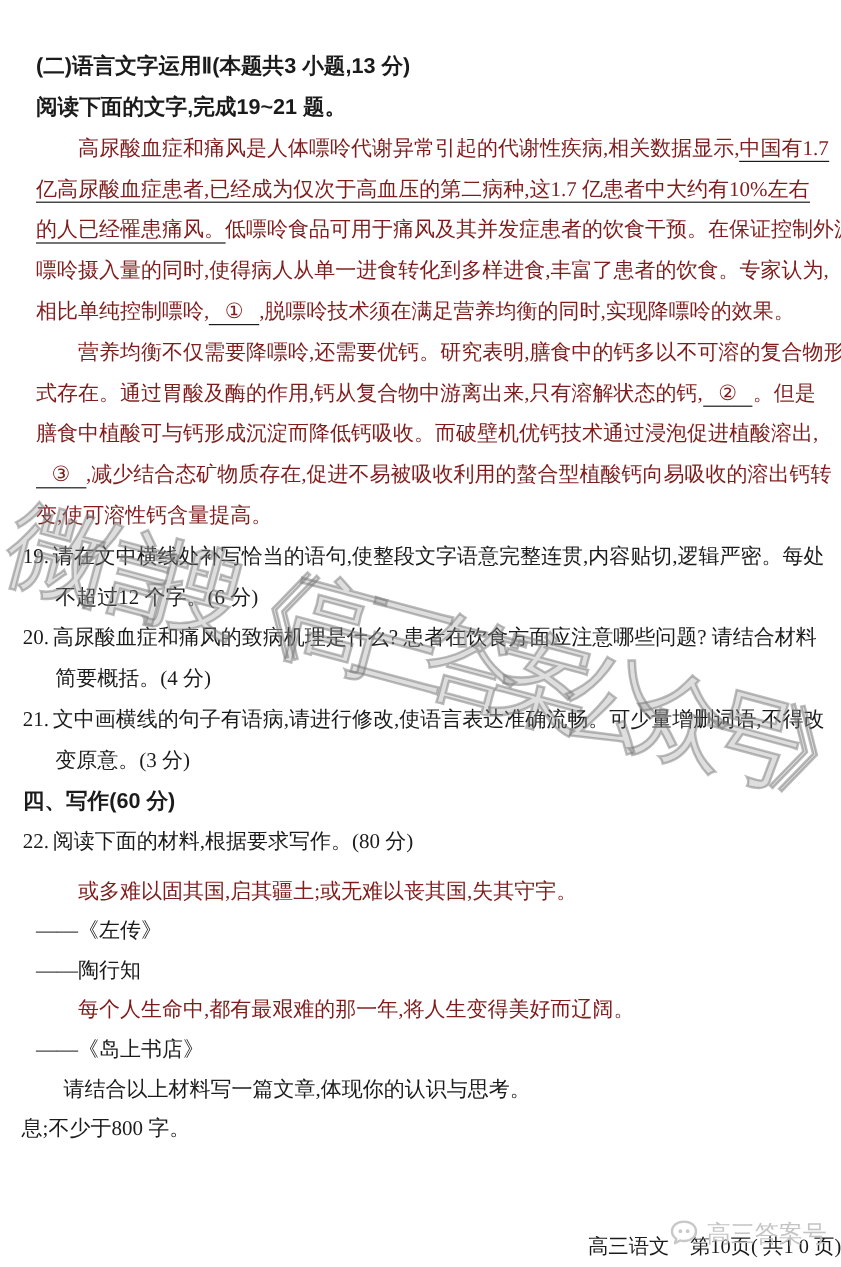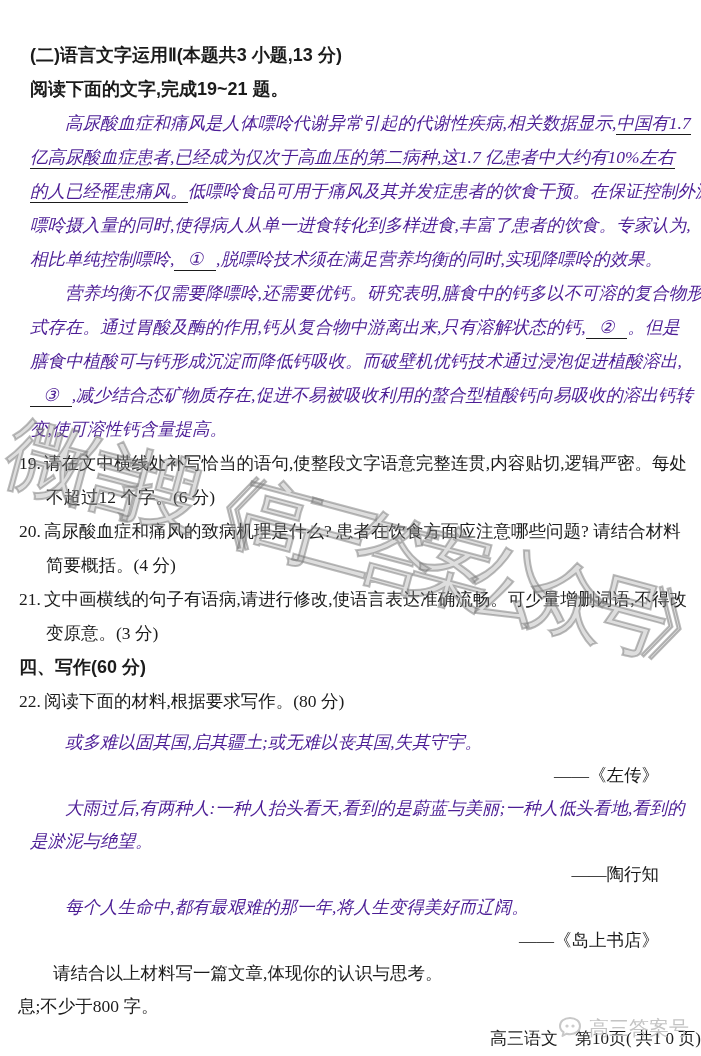--- a/index.html
+++ b/index.html
@@ -11,30 +11,30 @@
   .page{
     position:absolute;inset:0;z-index:2;
     padding:12px 14px 0 30px;box-sizing:border-box;margin-top:26px;
   }
   .line{
     font-size:17.5px;line-height:34px;white-space:pre;
   }
   .title .line, .sec{
     font-family:"Liberation Sans",sans-serif;font-weight:700;font-size:18px;line-height:34px;white-space:pre;
   }
-  .passage .line, .mat .line{color:#4c1d95;font-style:italic;}
+  .passage .line, .mat .line{color:#7f1d1d;}
   .u{border-bottom:1.6px solid #1b1b1b;padding-bottom:1px;}
   .blank{border-bottom:1.6px solid #1b1b1b;padding:0 13px 1px 13px;}
   .qn{display:inline-block;padding-right:3px;}
   .q{margin-left:-11px;}
   .q .cont{padding-left:27px;}
   .sec{margin-left:-11px;}
   .mats{margin-top:8px;}
   .mat .line{line-height:33px;}
-  .src{text-align:right;padding-right:28px;line-height:33px;}
+  .src{text-align:left;padding-right:28px;line-height:33px;}
   .closing .line{line-height:33px;}
   .closing{margin-left:-12px;}
   .footer{
     position:absolute;left:0;right:0;bottom:6px;z-index:2;
     text-align:right;font-size:17px;white-space:pre;
     font-family:"Liberation Serif",serif;color:#1b1b1b;
   }
   .watermark{
     position:absolute;left:22px;top:398px;z-index:3;
     transform:rotate(15deg);transform-origin:0 0;
@@ -93,24 +93,20 @@
 
   <div class="q">
       <div class="line"><span class="qn">22.</span><span>阅读下面的材料,根据要求写作。(80 分)</span></div>
     </div>
 
   <div class="mats">
     <div class="mat">
         <div class="line"><span>　　或多难以固其国,启其疆土;或无难以丧其国,失其守宇。</span></div>
       </div>
     <div class="line src">——《左传》</div>
-    <div class="mat">
-        <div class="line"><span>　　大雨过后,有两种人:一种人抬头看天,看到的是蔚蓝与美丽;一种人低头看地,看到的</span></div>
-        <div class="line"><span>是淤泥与绝望。</span></div>
-      </div>
     <div class="line src">——陶行知</div>
     <div class="mat">
         <div class="line"><span>　　每个人生命中,都有最艰难的那一年,将人生变得美好而辽阔。</span></div>
       </div>
     <div class="line src">——《岛上书店》</div>
   </div>
 
   <div class="closing">
       <div class="line"><span>　　请结合以上材料写一篇文章,体现你的认识与思考。</span></div>
     </div>

